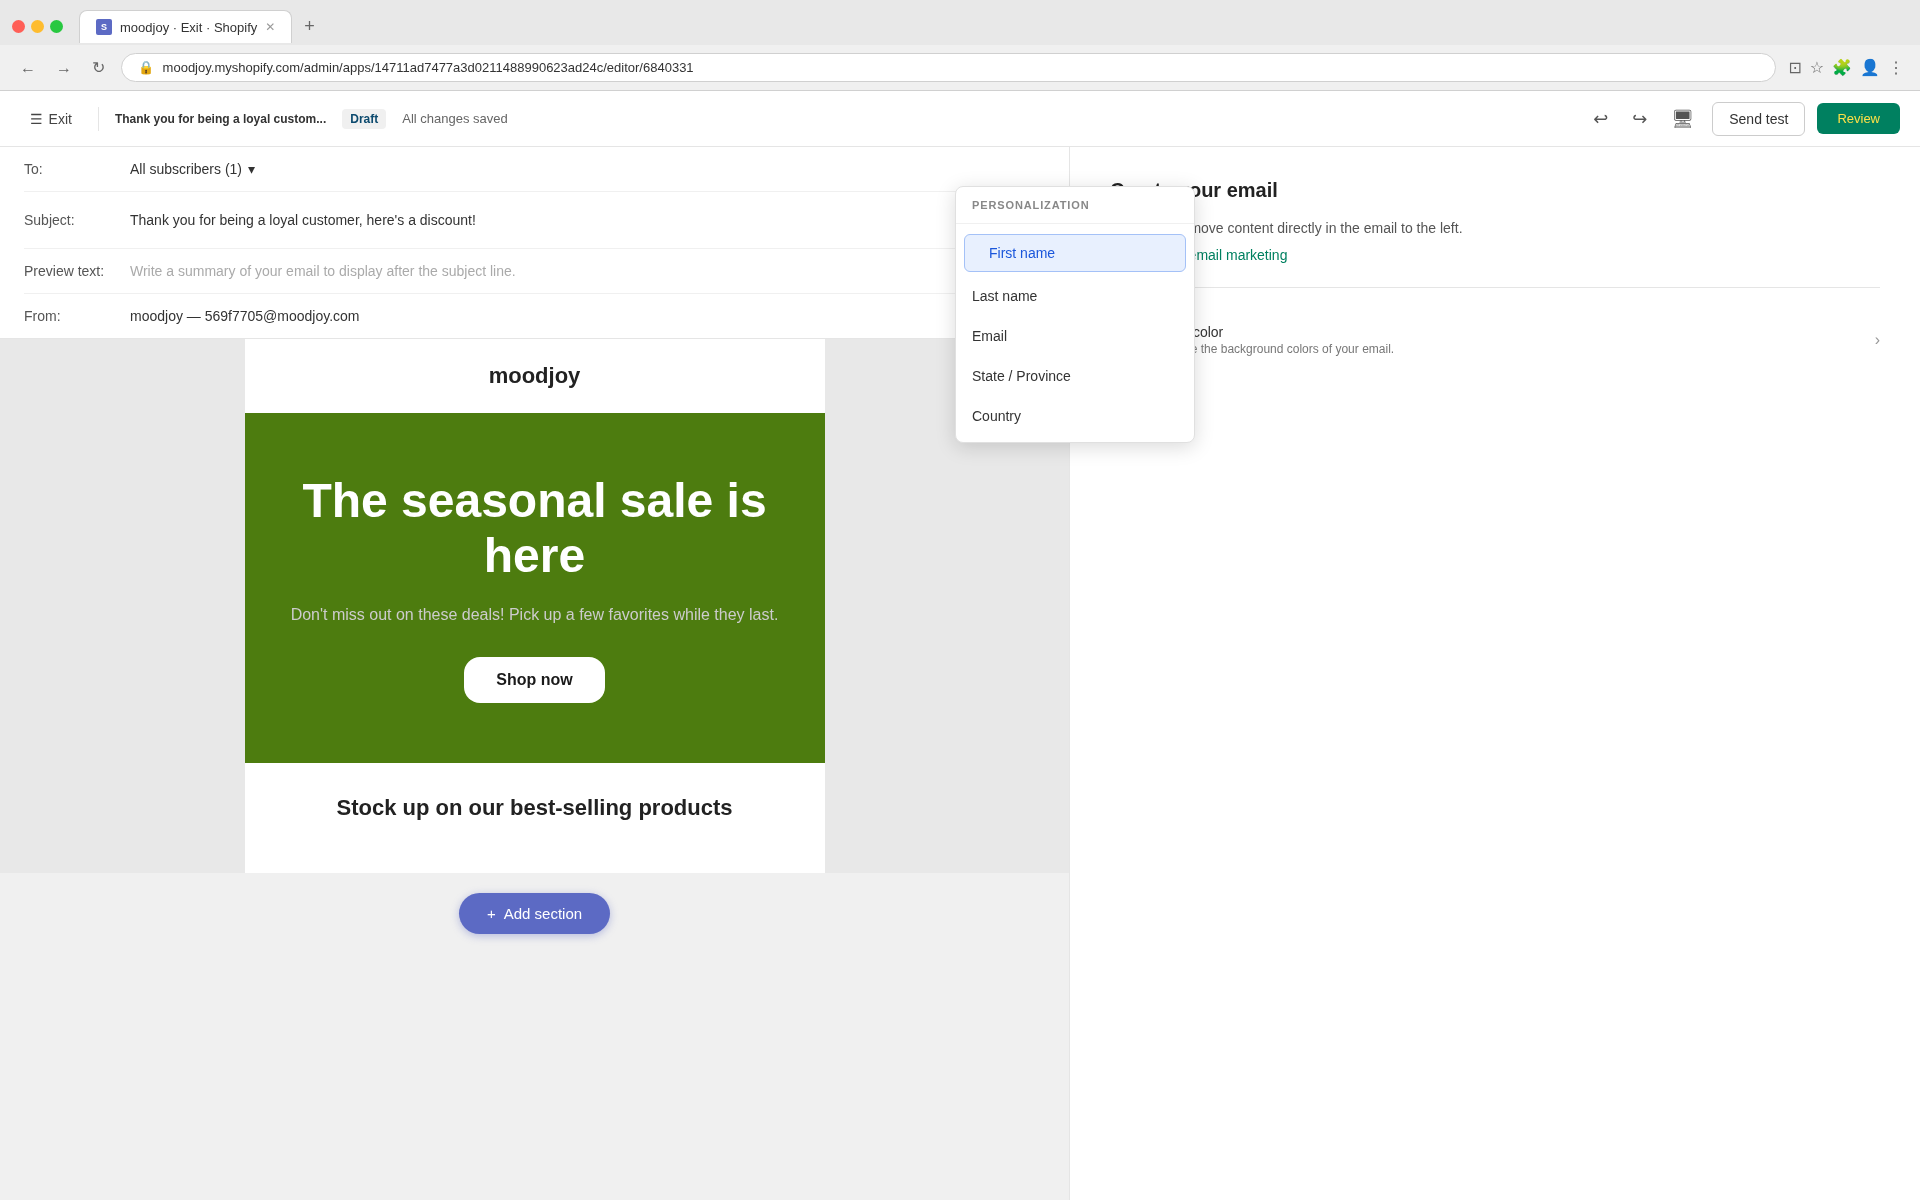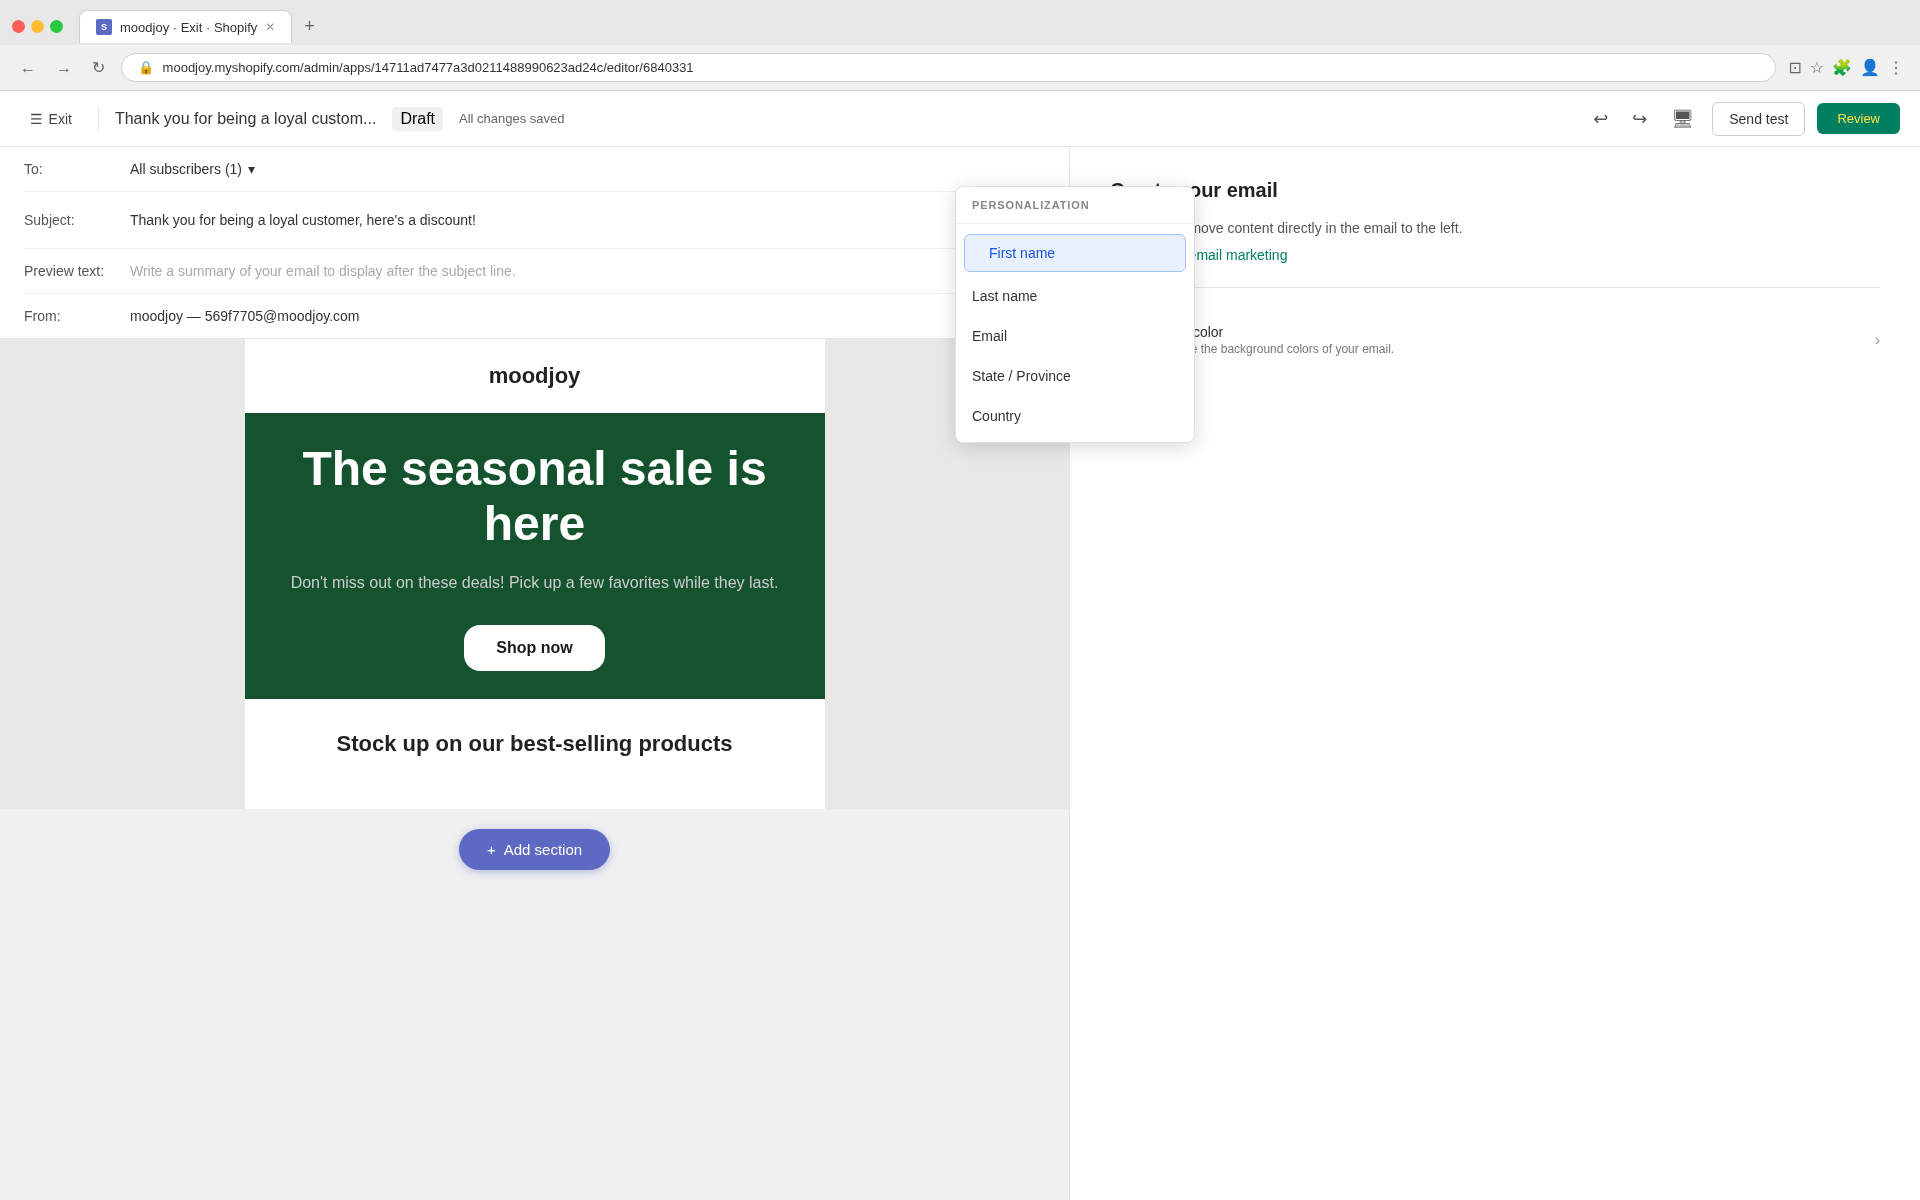--- a/index.html
+++ b/index.html
@@ -20,22 +20,22 @@
     .address-bar { display: flex; align-items: center; padding: 8px 16px; gap: 12px; background: #f0f0f0; }
     .nav-btn { background: none; border: none; color: #666; font-size: 16px; cursor: pointer; padding: 4px; }
     .address-input { flex: 1; background: white; border: 1px solid #d0d0d0; border-radius: 20px; padding: 6px 16px; font-size: 13px; color: #333; display: flex; align-items: center; gap: 8px; }
     .address-text { flex: 1; }
     .browser-actions { display: flex; gap: 8px; align-items: center; color: #666; font-size: 16px; }
 
     
     .app-header { background: white; border-bottom: 1px solid #e5e5e5; display: flex; align-items: center; padding: 0 20px; height: 56px; gap: 16px; }
     .exit-btn { display: flex; align-items: center; gap: 6px; color: #444; font-size: 14px; cursor: pointer; padding: 6px 10px; border: none; background: none; }
     .header-divider { width: 1px; height: 24px; background: #e5e5e5; }
-    .email-title { font-size: 16px; color: #333; font-weight: 400; }
-    .draft-badge { background: #f0f0f0; color: #000000; font-size: 16px; padding: 3px 8px; border-radius: 4px; font-weight: 400; }
+    .email-title { font-size: 12px; color: #333; font-weight: 700; }
+    .draft-badge { background: #f0f0f0; color: #0c4a6e; font-size: 12px; padding: 3px 8px; border-radius: 4px; font-weight: 700; }
     .saved-text { font-size: 13px; color: #666; }
     .header-spacer { flex: 1; }
     .header-actions { display: flex; align-items: center; gap: 12px; }
     .icon-btn { background: none; border: none; cursor: pointer; color: #555; font-size: 18px; padding: 6px; }
     .send-test-btn { background: white; border: 1px solid #ccc; border-radius: 6px; padding: 8px 16px; font-size: 14px; cursor: pointer; color: #333; }
     .review-btn { background: #008060; color: #fde047; border: none; border-radius: 6px; padding: 8px 20px; font-size: 13px; cursor: pointer; font-weight: 500; }
 
     
     .main-layout { display: flex; height: calc(1200px - 56px - 72px); }
 
@@ -50,21 +50,21 @@
     .field-placeholder { flex: 1; font-size: 14px; color: #aaa; }
     .field-counter { font-size: 13px; color: #888; margin-left: auto; }
     .field-ai-btn { width: 28px; height: 28px; background: none; border: none; cursor: pointer; font-size: 18px; color: #666; display: flex; align-items: center; justify-content: center; }
     .subscribers-select { display: flex; align-items: flex-end; gap: 6px; color: #333; font-size: 14px; cursor: pointer; }
     .edit-link { color: #008060; font-size: 14px; text-decoration: none; cursor: pointer; }
 
     
     .email-canvas { flex: 1; background: #f0f0f0; overflow-y: auto; display: flex; flex-direction: column; align-items: center; padding: 0; position: relative; }
     .email-preview { width: 580px; background: white; margin: 0 auto; }
     .email-header { text-align: center; padding: 24px; font-size: 22px; font-weight: 600; color: #222; }
-    .email-hero { background: #14532d; color: white; padding: 28px 40px; text-align: center; }
+    .email-hero { background: #4d7c0f; color: white; padding: 60px 40px; text-align: center; }
     .hero-title { font-size: 48px; font-weight: 800; line-height: 1.15; margin-bottom: 20px; }
     .hero-subtitle { font-size: 16px; color: #ccc; margin-bottom: 30px; line-height: 1.5; }
     .hero-btn { background: white; color: #1a1a1a; border: none; border-radius: 16px; padding: 14px 32px; font-size: 16px; font-weight: 600; cursor: pointer; }
     .email-body { padding: 32px; }
     .email-products-title { font-size: 22px; font-weight: 700; text-align: center; margin-bottom: 20px; color: #222; }
 
     
     .add-section-bar { position: sticky; bottom: 0; width: 100%; display: flex; justify-content: center; padding: 20px; background: linear-gradient(transparent, #f0f0f0); }
     .add-section-btn { background: #5c6ac4; color: white; border: none; border-radius: 24px; padding: 12px 28px; font-size: 15px; font-weight: 500; cursor: pointer; display: flex; align-items: center; gap: 8px; box-shadow: 0 2px 8px rgba(92,106,196,0.4); }
 

